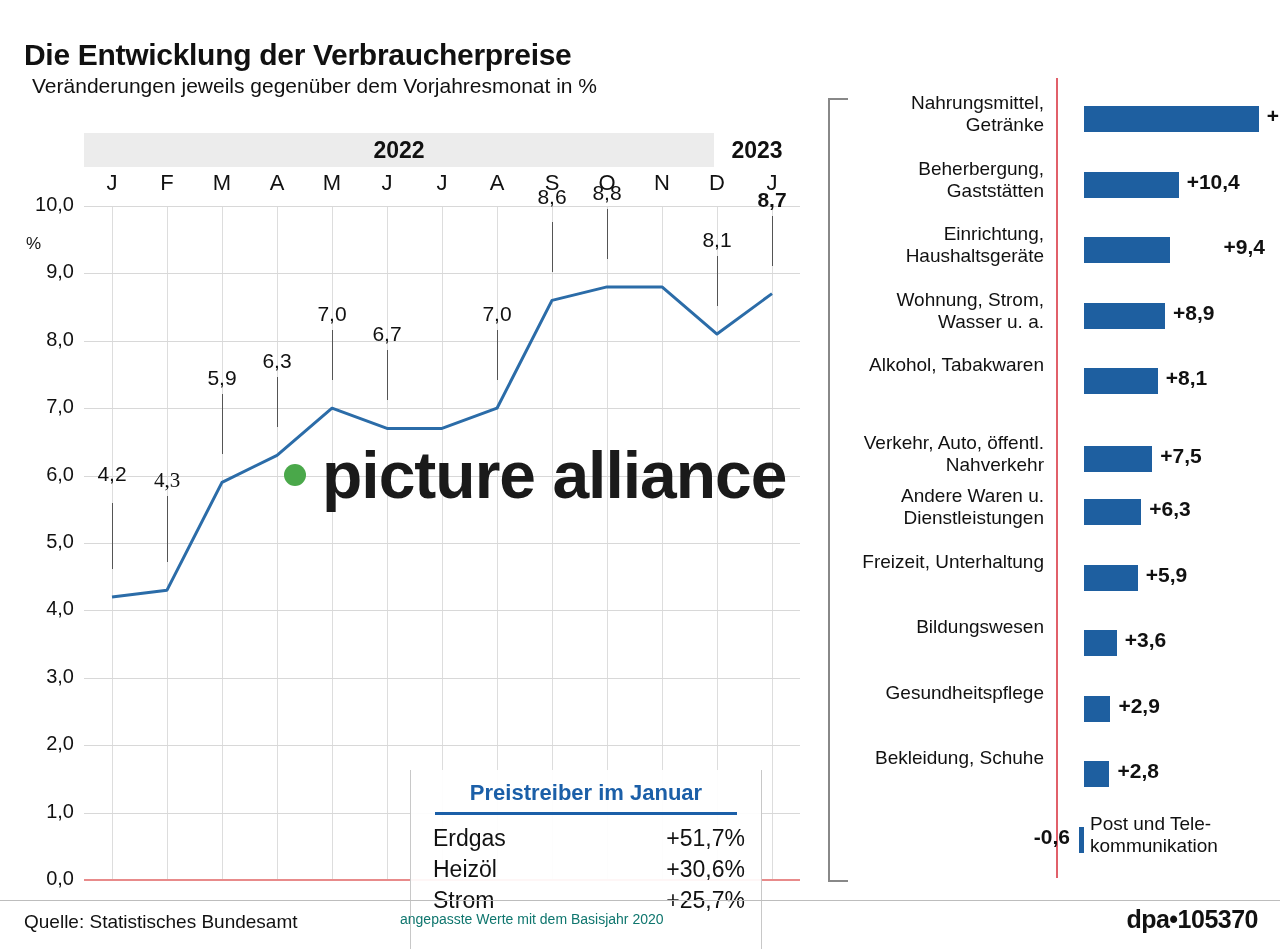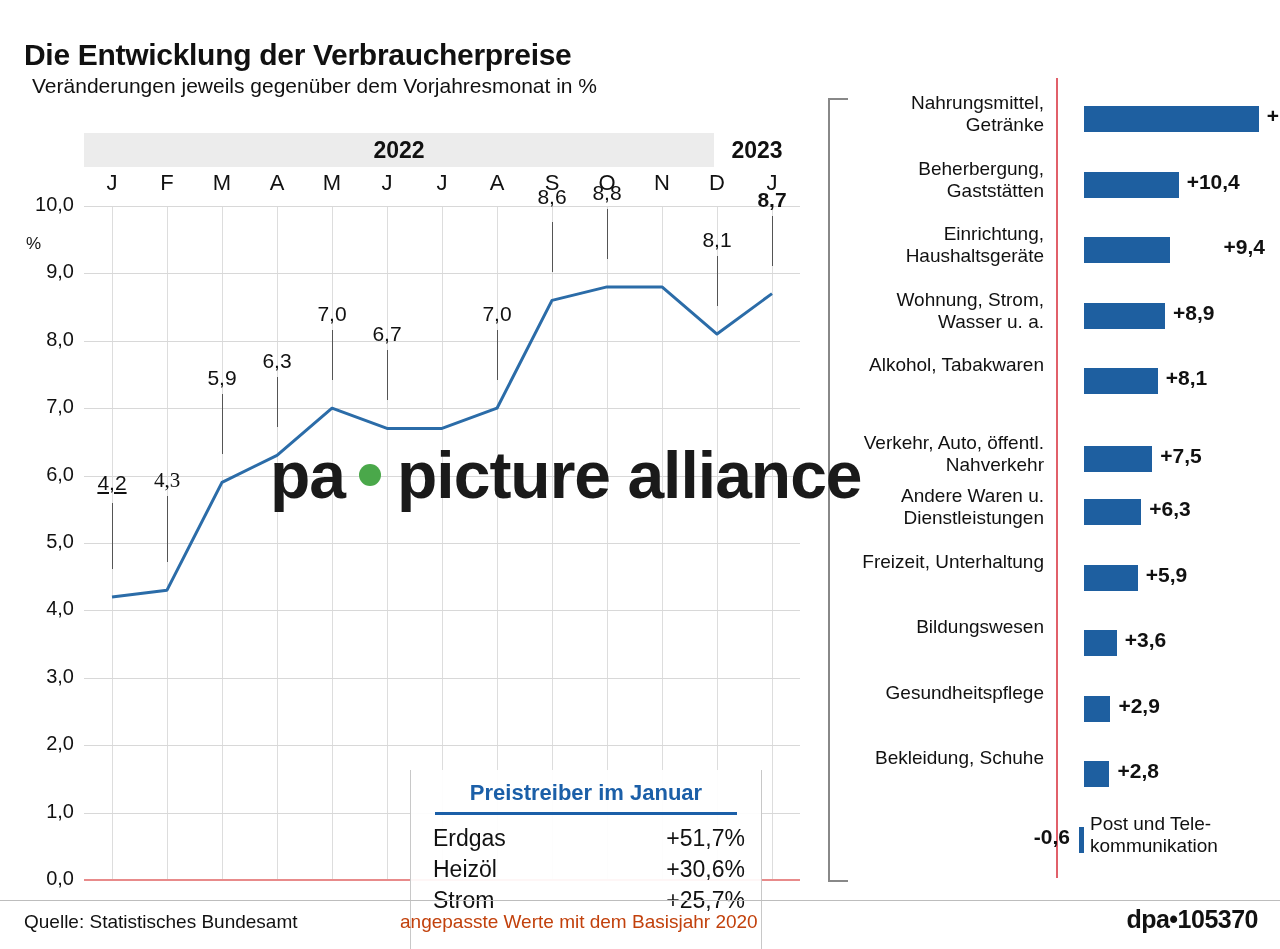--- a/index.html
+++ b/index.html
@@ -114,21 +114,21 @@
   .brow.neg .bval{right:238px;left:auto;}
   .brow.neg .blabel-right{
     position:absolute;left:244px;top:0;text-align:left;font-size:19px;line-height:22px;color:#111;
   }
 
   
   #footline{
     position:absolute;left:0;top:900px;width:1280px;height:1px;background:#bdbdbd;
   }
   #source{position:absolute;left:24px;top:911px;font-size:19px;color:#111;}
-  #note{position:absolute;left:400px;top:911px;font-size:19px;color:#c2410c;}
+  #note{position:absolute;left:400px;top:911px;font-size:14px;color:#0f766e;}
   #dpa{
     position:absolute;right:22px;top:905px;font-size:25px;font-weight:bold;
     letter-spacing:-0.5px;color:#111;
   }
 
   
   #watermark{
     position:absolute;left:270px;top:430px;width:740px;height:90px;
     display:flex;align-items:center;
     font-size:66px;font-weight:bold;color:#1a1a1a;letter-spacing:-1px;
@@ -226,21 +226,21 @@
           <div class="drow">
             <span class="dl">Heizöl</span>
             <span class="dv">+30,6%</span>
           </div>
           <div class="drow">
             <span class="dl">Strom</span>
             <span class="dv">+25,7%</span>
           </div>
         </div>
     </div>
-  <div class="pt-label" style="left: 82px; top: 341px; width: 60px; text-decoration: underline;">4,2</div>
+  <div class="pt-label" style="left: 82px; top: 332px; width: 60px;">4,2</div>
       <div class="pt-stick" style="left: 112px; top: 372.92px; height: 66px;"></div>
       <div class="pt-label" style="left: 137px; top: 338.18px; width: 60px; font-family: Liberation Serif, serif;">4,3</div>
       <div class="pt-stick" style="left: 167px; top: 366.18px; height: 66px;"></div>
       <div class="pt-label" style="left: 192px; top: 236.34px; width: 60px;">5,9</div>
       <div class="pt-stick" style="left: 222px; top: 264.34px; height: 60px;"></div>
       <div class="pt-label" style="left: 247px; top: 219.38px; width: 60px;">6,3</div>
       <div class="pt-stick" style="left: 277px; top: 247.38px; height: 50px;"></div>
       <div class="pt-label" style="left: 302px; top: 172.2px; width: 60px;">7,0</div>
       <div class="pt-stick" style="left: 332px; top: 200.2px; height: 50px;"></div>
       <div class="pt-label" style="left: 357px; top: 192.42px; width: 60px;">6,7</div>
@@ -319,21 +319,20 @@
         <div class="brow neg" style="top: 734.5px;">
           <div class="bar" style="width: 5.46px; left: 232.54px;"></div>
           <div class="bval" style="right: 206px; top: 12px;">-0,6</div>
           <div class="blabel-right" style="white-space: pre-line;">Post und Tele-
 kommunikation</div>
         </div>
       </div>
   </div>
 
   <div id="watermark">
-    <span>pa</span>
     <span class="dot"></span>
     <span>picture alliance</span>
   </div>
 
   <div id="footline"></div>
   <div id="source">Quelle: Statistisches Bundesamt</div>
   <div id="note">angepasste Werte mit dem Basisjahr 2020</div>
   <div id="dpa">dpa•105370</div>
 
 </div>

